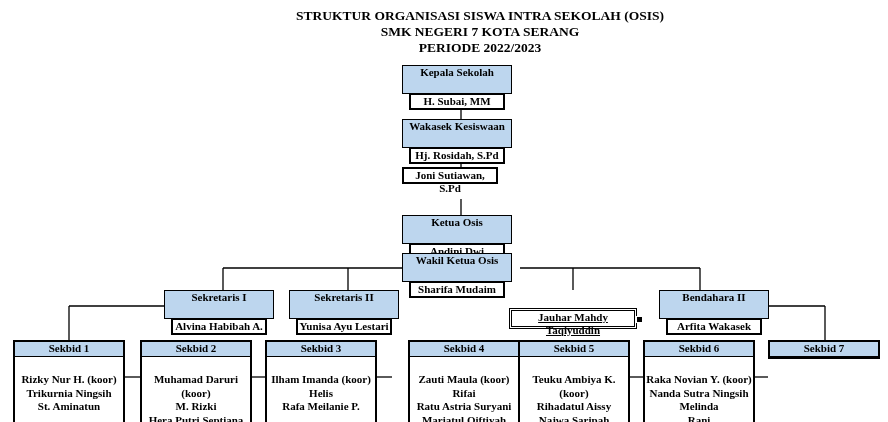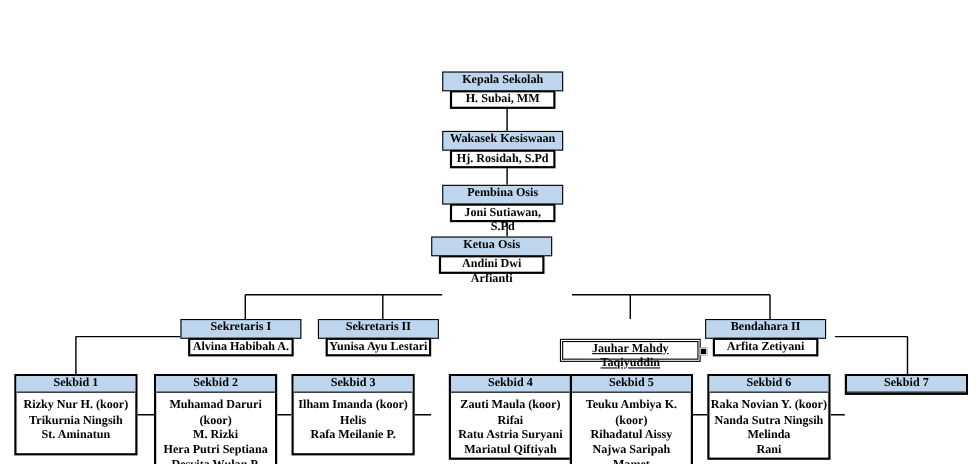--- a/index.html
+++ b/index.html
@@ -6,21 +6,21 @@
   #canvas{
     position:relative;width:888px;height:422px;background:#ffffff;
     font-family:"Liberation Serif","DejaVu Serif",serif;overflow:hidden;
   }
   #wires{position:absolute;left:0;top:0;width:888px;height:422px;z-index:0;}
   .heading{position:absolute;top:8px;left:76px;width:808px;text-align:center;z-index:2;}
   .heading div{font-weight:bold;font-size:13.5px;line-height:16px;color:#000;}
 
   .orgbox{position:absolute;display:flex;flex-direction:column;align-items:center;z-index:1;}
   .btitle{
-    width:110px;height:18px;box-sizing:border-box;background:#BDD6EE;
+    width:110px;height:29px;box-sizing:border-box;background:#BDD6EE;
     border:1px solid #000;font-weight:bold;font-size:11px;line-height:12px;
     text-align:center;color:#000;
   }
   .bname{
     width:96px;height:17px;box-sizing:border-box;background:#fff;margin-top:-1px;
     border:2px solid #000;font-weight:bold;font-size:11px;line-height:13px;
     text-align:center;color:#000;
   }
   .bname.selected{
     width:124px;border:1px solid #000;outline:1px solid #000;outline-offset:1px;
@@ -31,21 +31,21 @@
     border:1px solid #fff;
   }
   .sekbox{
     position:absolute;top:340px;width:112px;box-sizing:border-box;background:#fff;
     border:2px solid #000;z-index:1;
   }
   .sektitle{
     background:#BDD6EE;border-bottom:1px solid #000;height:14px;line-height:13px;
     font-weight:bold;font-size:11px;text-align:center;color:#000;
   }
-  .sekmembers{min-height:50px;padding-top:5px;}
+  .sekmembers{min-height:50px;padding-top:16px;}
   .member{font-weight:bold;font-size:11px;line-height:13.5px;text-align:center;color:#000;}
 </style>
 </head>
 <body>
 
 <div id="canvas">
 
   <svg id="wires" viewBox="0 0 888 422" xmlns="http://www.w3.org/2000/svg">
     <g stroke="#000" stroke-width="1.3">
       <line x1="461" y1="96" x2="461" y2="119"></line>
@@ -70,53 +70,61 @@
     <g stroke="#000" stroke-width="1.3">
       <line x1="125" y1="377" x2="140" y2="377"></line>
       <line x1="252" y1="377" x2="265" y2="377"></line>
       <line x1="377" y1="377" x2="392" y2="377"></line>
       <line x1="504" y1="377" x2="518" y2="377"></line>
       <line x1="630" y1="377" x2="643" y2="377"></line>
       <line x1="755" y1="377" x2="768" y2="377"></line>
     </g>
   </svg>
 
+  <div class="heading">
+    <div>STRUKTUR ORGANISASI SISWA INTRA SEKOLAH (OSIS)</div>
+    <div>SMK NEGERI 7 KOTA SERANG</div>
+    <div>PERIODE 2022/2023</div>
+  </div>
 
   <div class="orgbox" style="left:402px;top:65px">
     <div class="btitle">Kepala Sekolah</div>
     <div class="bname">H. Subai, MM</div>
   </div>
   <div class="orgbox" style="left:402px;top:119px">
     <div class="btitle">Wakasek Kesiswaan</div>
     <div class="bname">Hj. Rosidah, S.Pd</div>
   </div>
   <div class="orgbox" style="left:402px;top:168px">
-    <div class="btitle">Pembina Osis</div>
     <div class="bname">Joni Sutiawan, S.Pd</div>
   </div>
-  <div class="orgbox" style="left:392px;top:215px">
+  <div class="orgbox" style="left:402px;top:215px">
     <div class="btitle">Ketua Osis</div>
     <div class="bname">Andini Dwi Arfianti</div>
+  </div>
+  <div class="orgbox" style="left:402px;top:253px">
+    <div class="btitle">Wakil Ketua Osis</div>
+    <div class="bname">Sharifa Mudaim</div>
   </div>
 
   <div class="orgbox" style="left:164px;top:290px">
     <div class="btitle">Sekretaris I</div>
     <div class="bname">Alvina Habibah A.</div>
   </div>
   <div class="orgbox" style="left:289px;top:290px">
     <div class="btitle">Sekretaris II</div>
     <div class="bname">Yunisa Ayu Lestari</div>
   </div>
   <div class="orgbox" style="left:511px;top:290px">
     <div class="bname selected">Jauhar Mahdy Taqiyuddin</div>
     <div class="handle" style="left:632px;top:318px;position:absolute;left:auto;right:-8px;bottom:auto;top:26px;"></div>
   </div>
-  <div class="orgbox" style="left:641px;top:290px">
+  <div class="orgbox" style="left:659px;top:290px">
     <div class="btitle">Bendahara II</div>
-    <div class="bname">Arfita Zetiyani</div>
+    <div class="bname">Arfita Wakasek</div>
   </div>
 
   <div class="sekbox" style="left:13px">
     <div class="sektitle">Sekbid 1</div>
     <div class="sekmembers">
       <div class="member">Rizky Nur H. (koor)</div>
       <div class="member">Trikurnia Ningsih</div>
       <div class="member">St. Aminatun</div>
     </div>
   </div>

